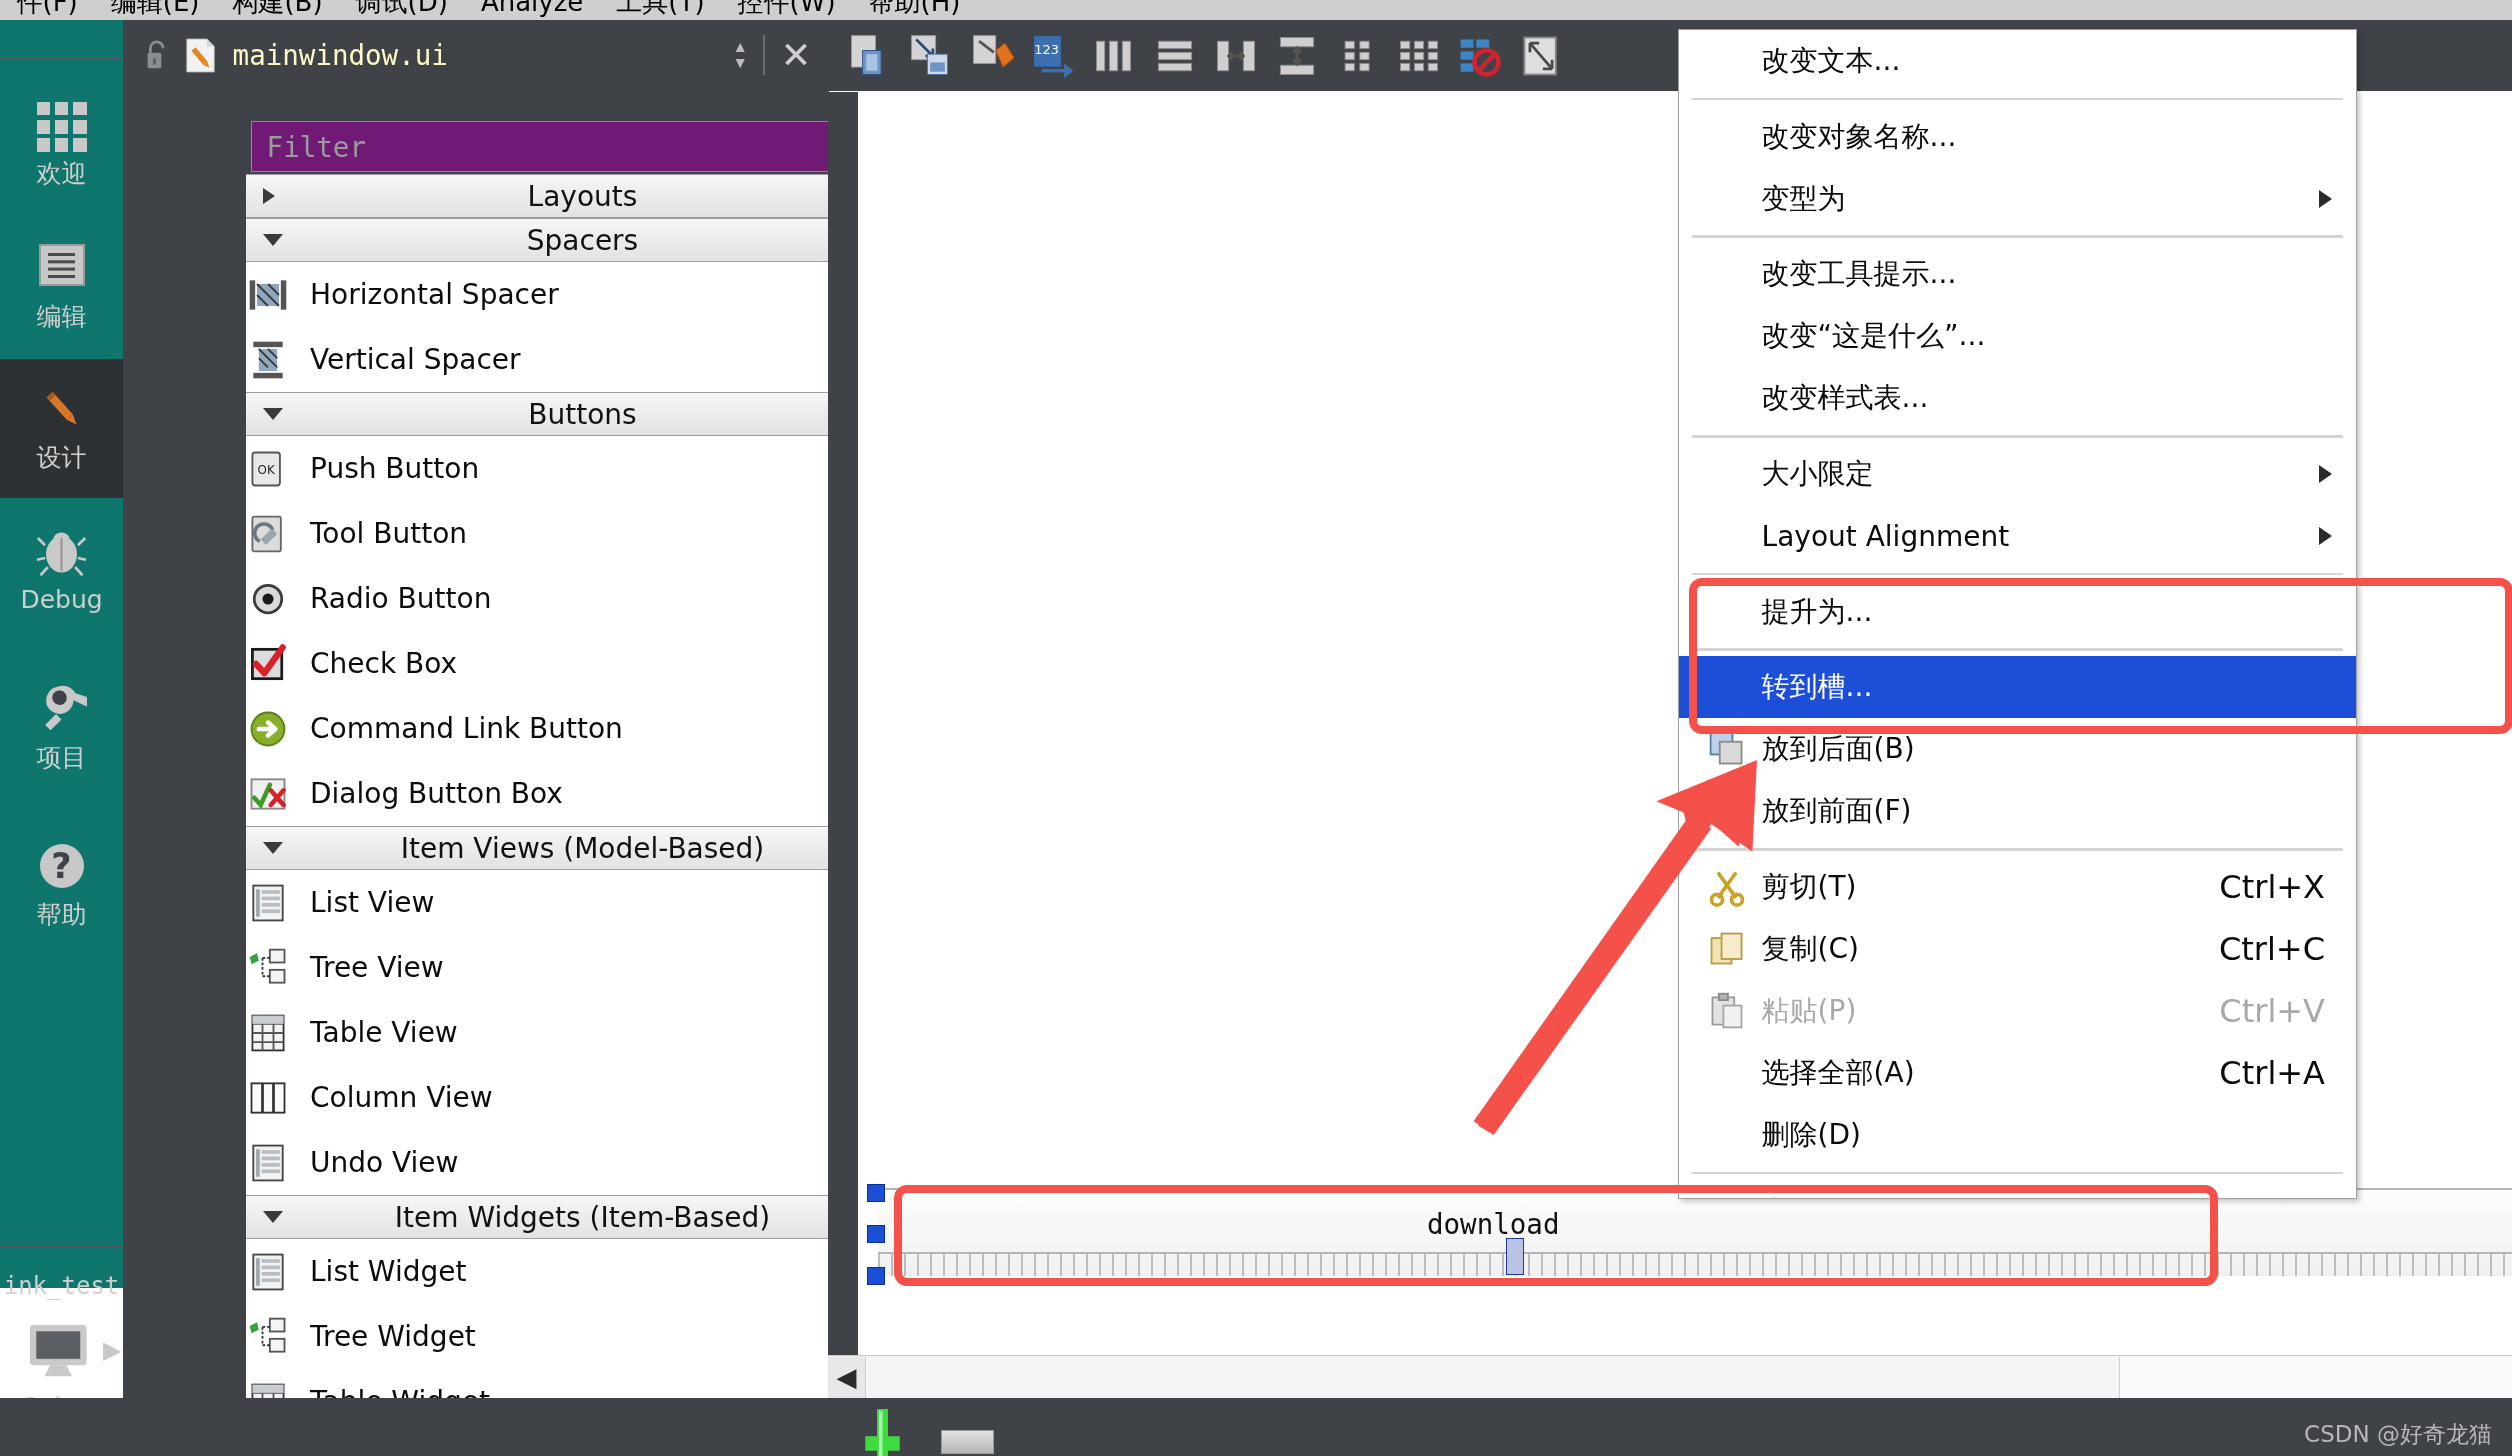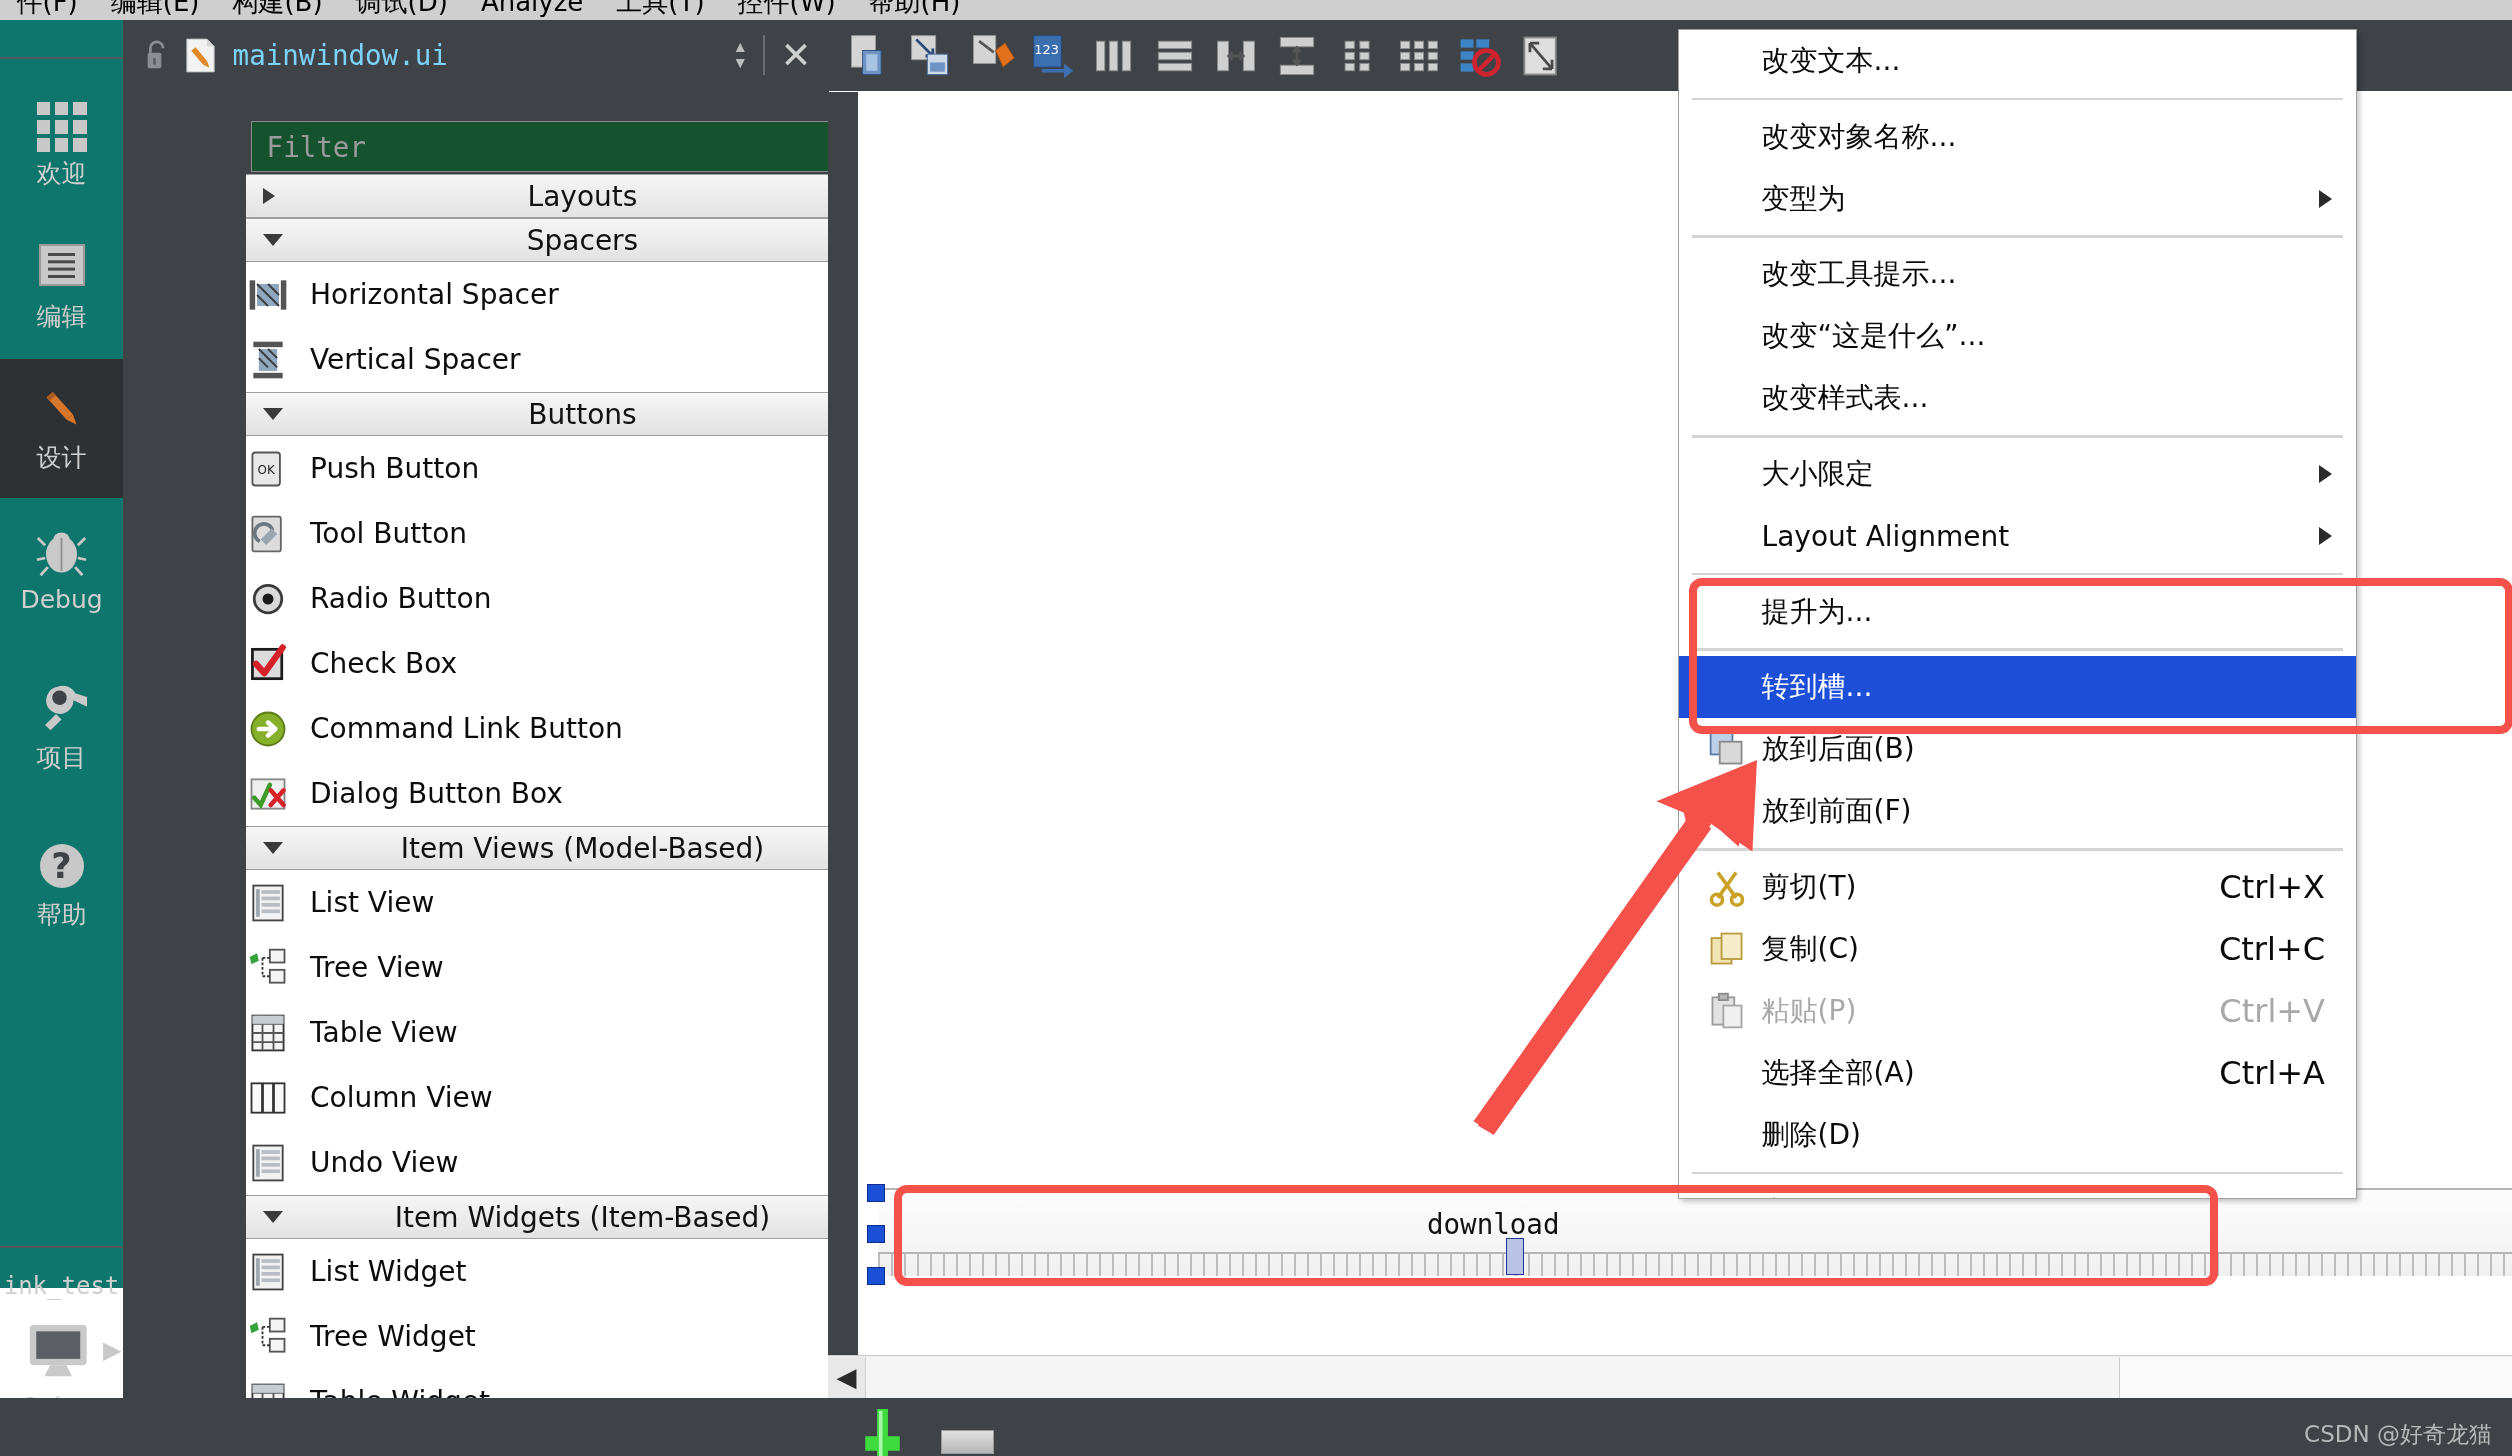--- a/index.html
+++ b/index.html
@@ -78,30 +78,30 @@
     position: absolute; left: 123px; top: 20px; width: 706px; height: 1436px;
     background: #3f4347;
   }
   .editor-tabbar {
     position: absolute; left: 0; top: 0; width: 706px; height: 70px;
     background: #3f4347; display: flex; align-items: center;
   }
   .lock-icon { margin-left: 20px; width: 27.5px; height: 31px; }
   .file-icon { margin-left: 14.6px; width: 31px; height: 37px; }
   .file-name {
-    margin-left: 16.5px; color: #7dd3fc; font-size: 27.5px;
+    margin-left: 16.5px; color: #fef9c3; font-size: 27.5px;
     font-family: "DejaVu Sans Mono", monospace; white-space: nowrap;
   }
   .tab-spin { margin-left: auto; width: 24px; color: #bdbdbd; font-size: 15.6px; line-height: 15.6px; text-align: center; }
   .tab-divider { width: 1.8px; height: 40px; background: #6a6e72; margin: 0 11px; }
   .tab-close { width: 40px; color: #cfcfcf; font-size: 37px; text-align: center; margin-right: 13px; font-family:"DejaVu Sans", sans-serif; }
 
   .filter-box {
     position: absolute; left: 128px; top: 101px; width: 668px; height: 51px;
-    background: #14532d; border: 1.8px solid #8c8c8c;
+    background: #701a75; border: 1.8px solid #8c8c8c;
     display: flex; align-items: center;
   }
   .filter-box span {
     margin-left: 14.6px; font-size: 27.5px; color: #9b9b9b;
     font-family: "DejaVu Sans Mono", monospace;
   }
 
   .wbox {
     position: absolute; left: 123px; top: 154px; width: 673px; height: 1302px;
     background: #ffffff; overflow: hidden;

